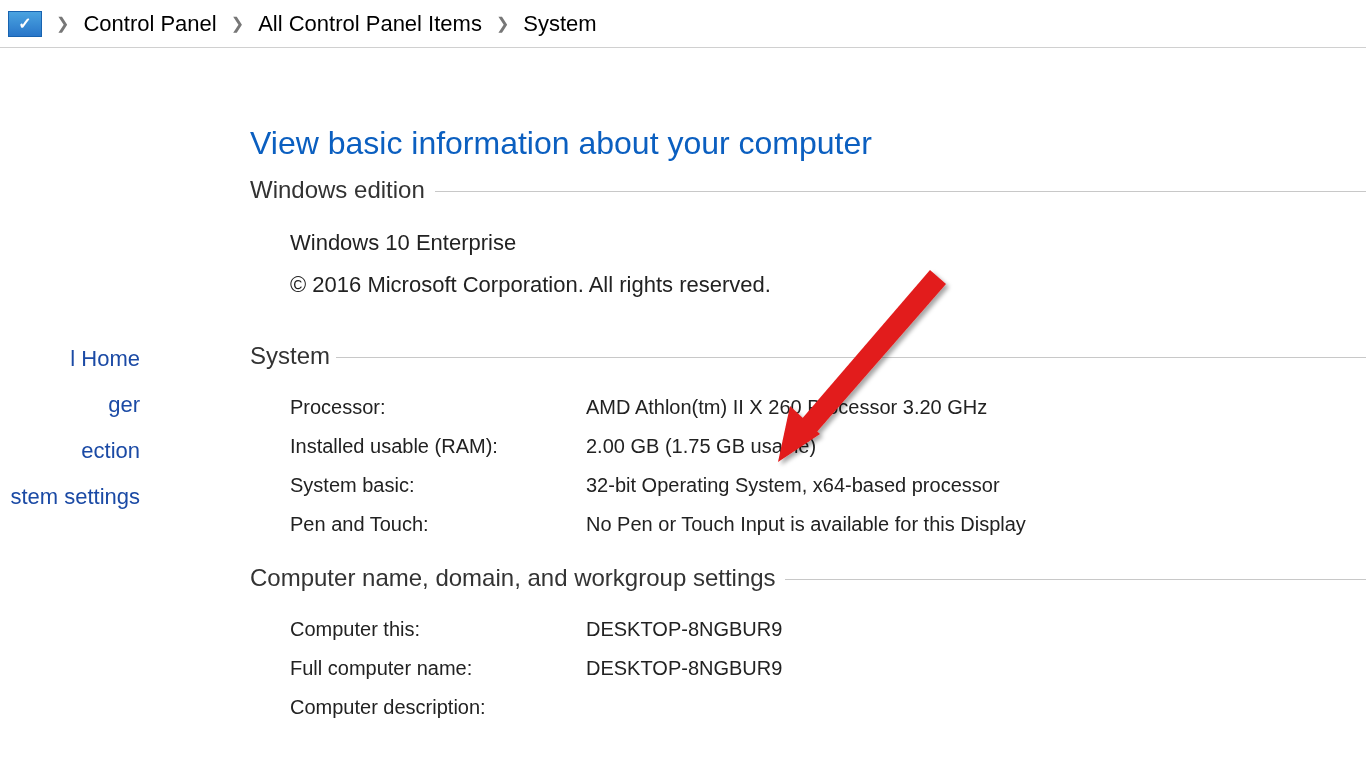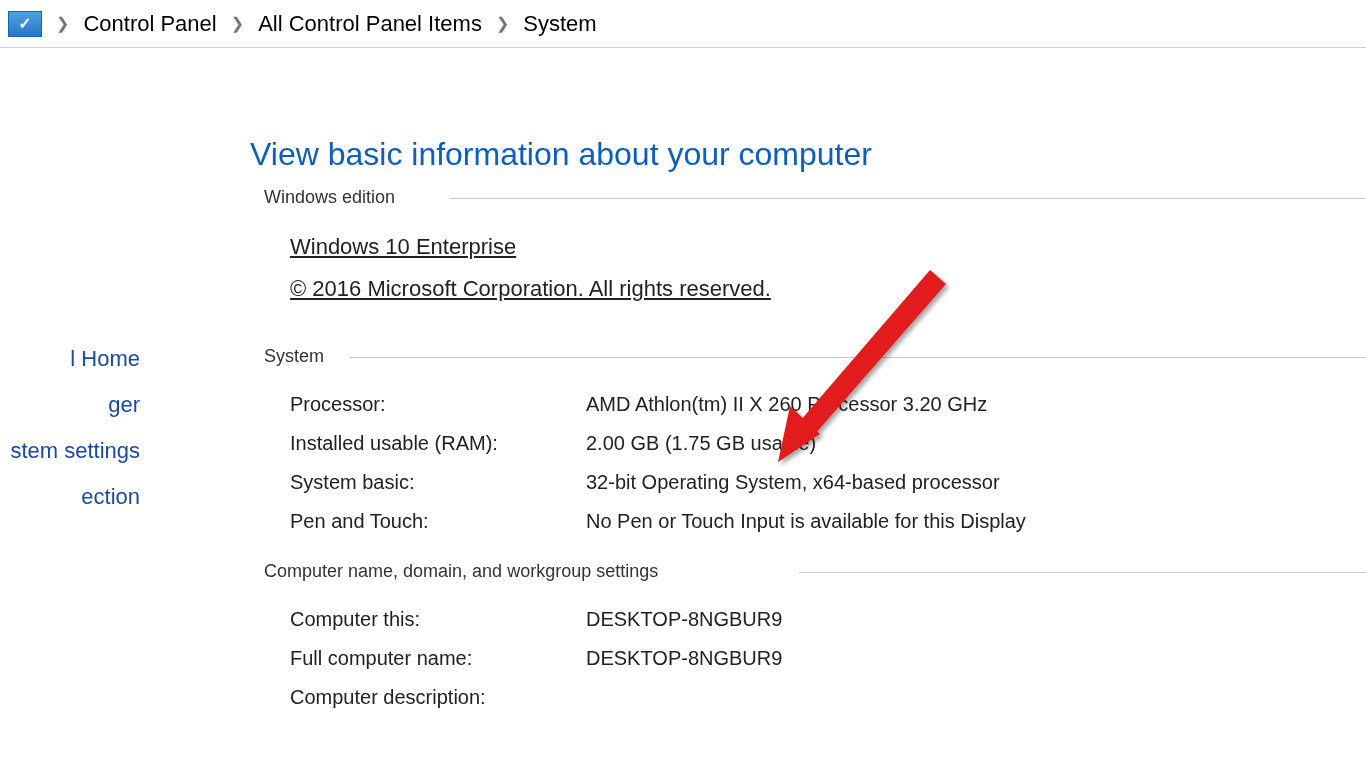--- a/index.html
+++ b/index.html
@@ -79,25 +79,24 @@
     }
 
     .page-title {
       color: #0b5fc0;
       font-size: 32px;
       font-weight: 400;
       margin-bottom: 14px;
     }
 
     .section-header {
-      font-size: 18px;
+      font-size: 24px;
       color: #333;
       position: relative;
       margin-bottom: 18px;
-      margin-left: 14px;
     }
     .section-header::after {
       content: "";
       position: absolute;
       left: var(--line-start, 190px);
       right: 0;
       top: 55%;
       height: 1px;
       background: #c8c8c8;
     }
@@ -121,21 +120,20 @@
     .indent .row .value {
       flex: 1;
     }
     .edition-info {
       padding-left: 40px;
       font-size: 22px;
       color: #222;
     }
     .edition-info div {
       padding: 8px 0;
-      text-decoration: underline;
     }
 
     .spacer { height: 36px; }
     .spacer-sm { height: 20px; }
 
     
     .arrow {
       position: absolute;
       pointer-events: none;
     }
@@ -154,22 +152,22 @@
   <span class="breadcrumb-item">All Control Panel Items</span>
   <span class="breadcrumb-chevron">❯</span>
   <span class="breadcrumb-item">System</span>
 </div>
 
 <div class="layout">
 
   <div class="sidebar">
     <div>l Home</div>
     <div>ger</div>
+    <div>ection</div>
     <div>stem settings</div>
-    <div>ection</div>
   </div>
 
   <div class="main">
     <h1 class="page-title">View basic information about your computer</h1>
 
     <div class="section-header win-ed">
       <span>Windows edition</span>
     </div>
     <div class="edition-info">
       <div>Windows 10 Enterprise</div>

